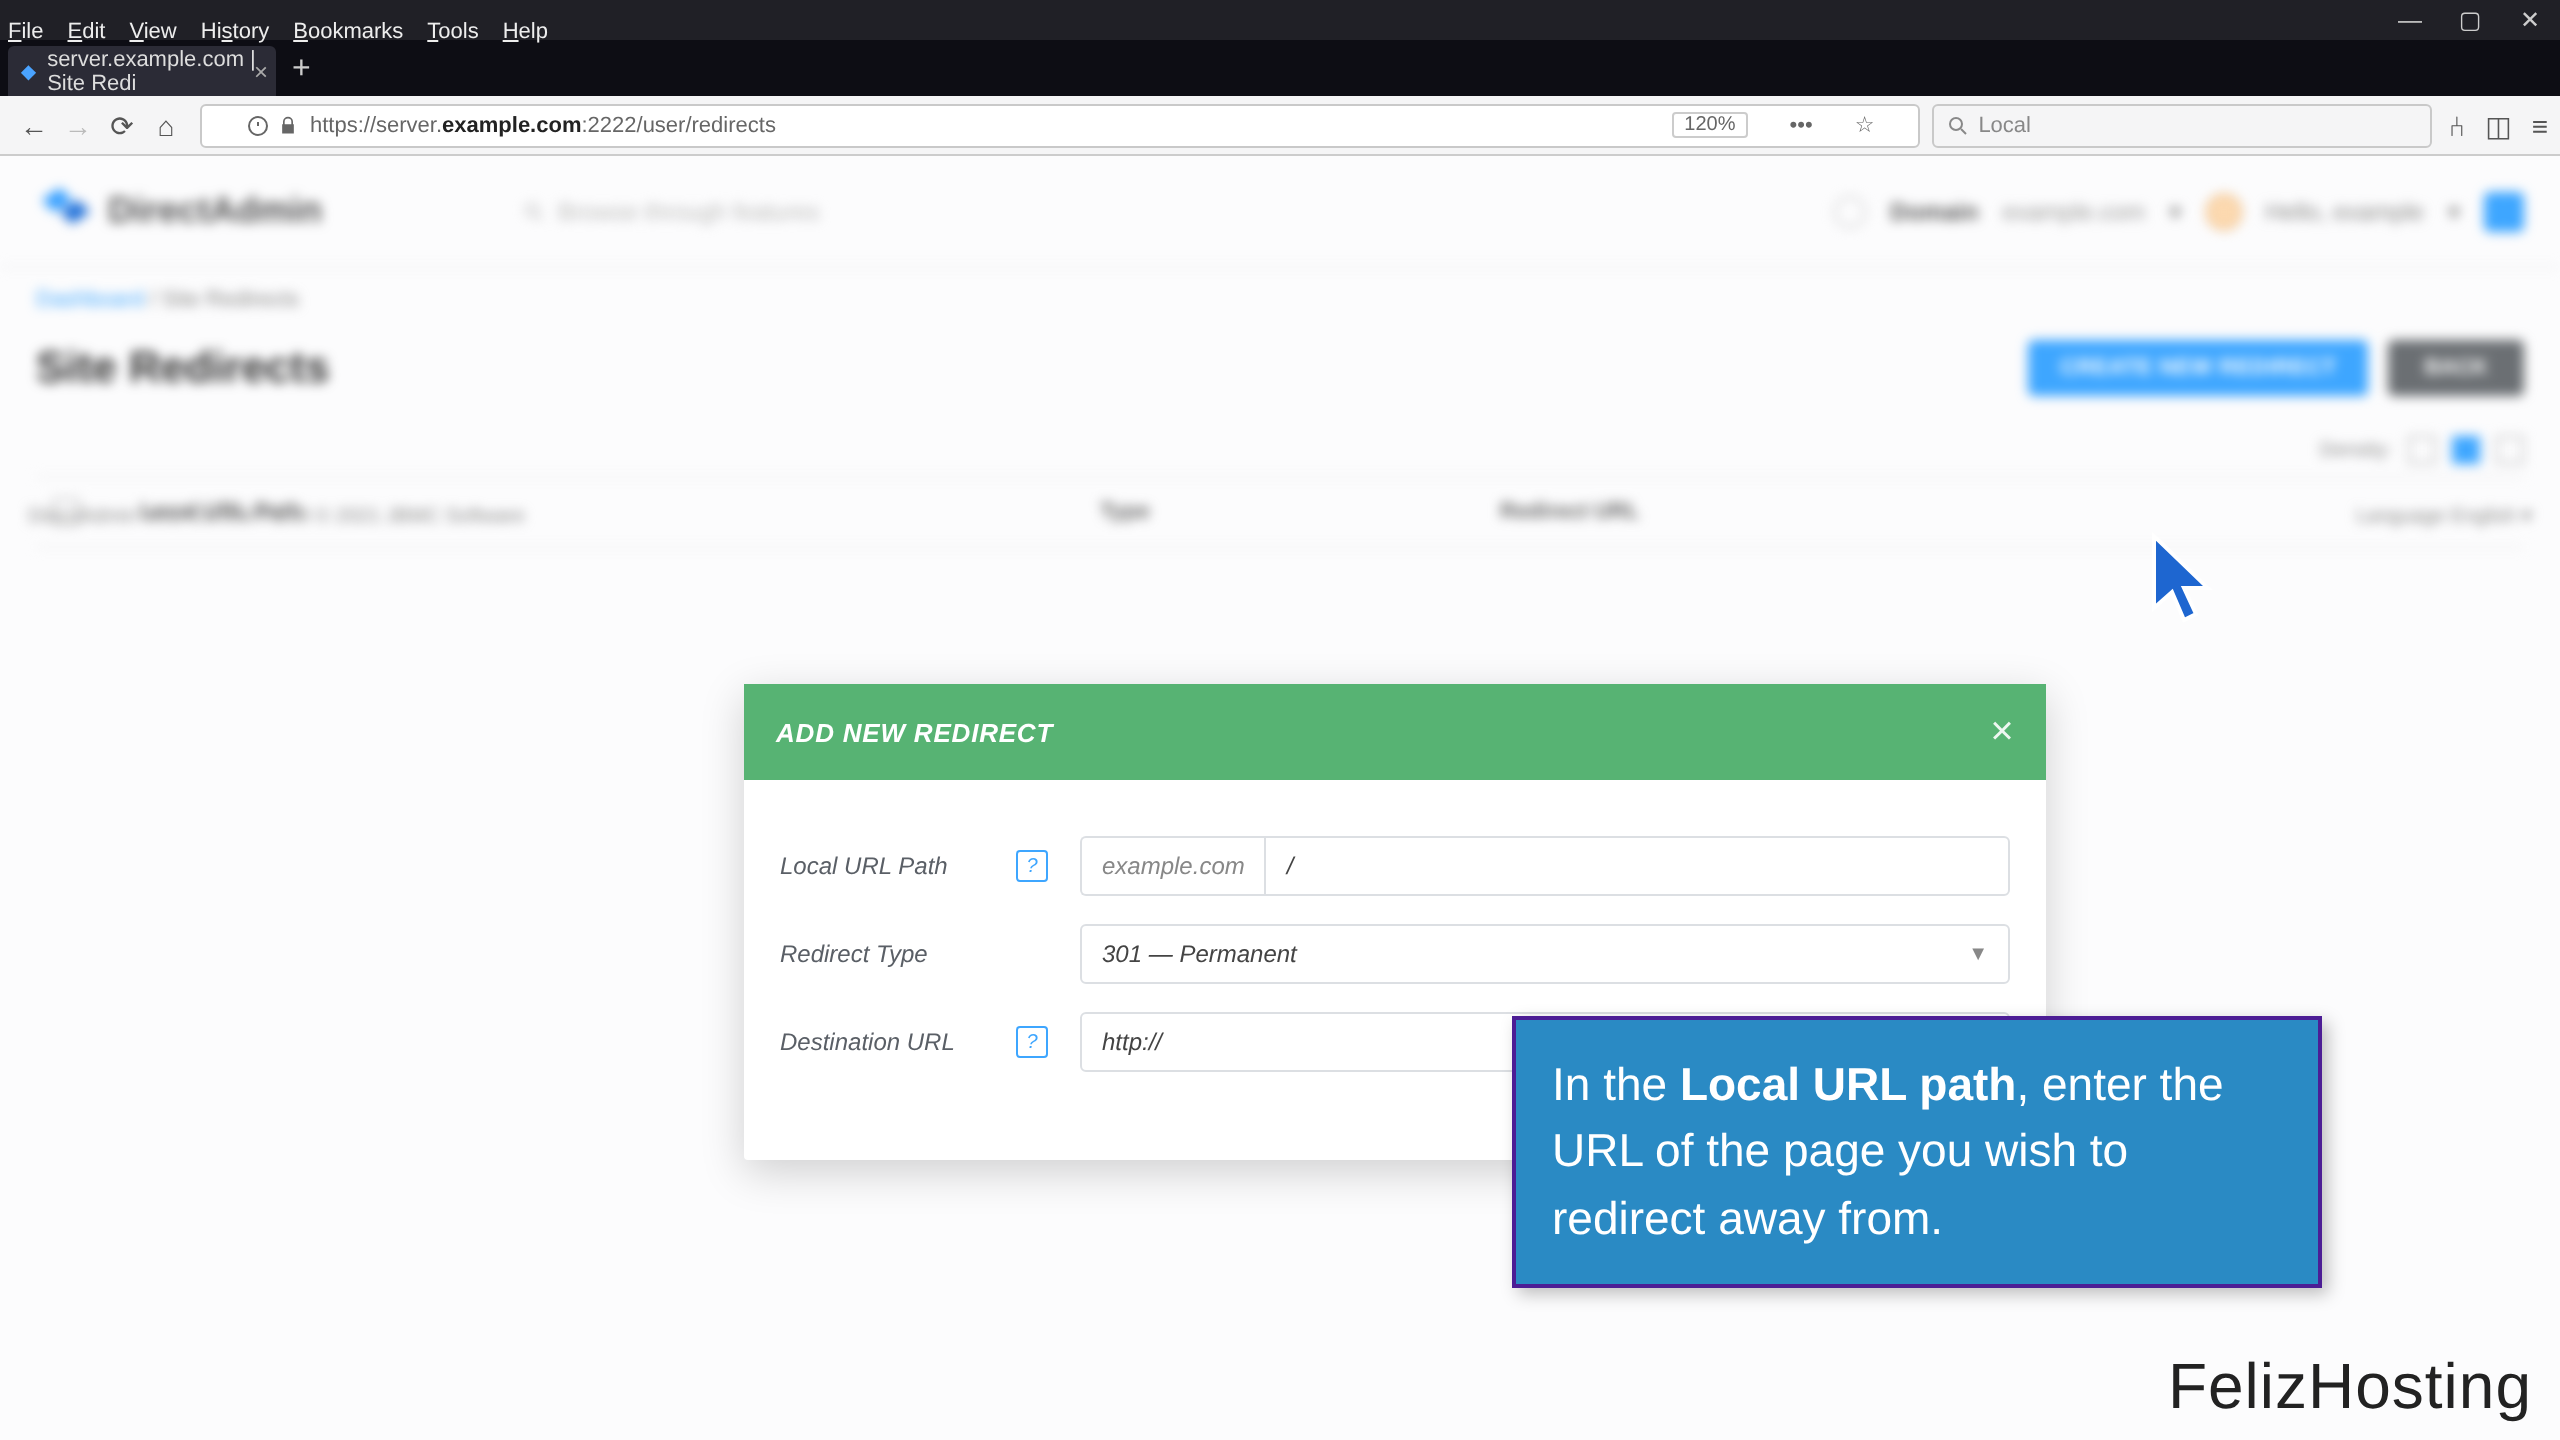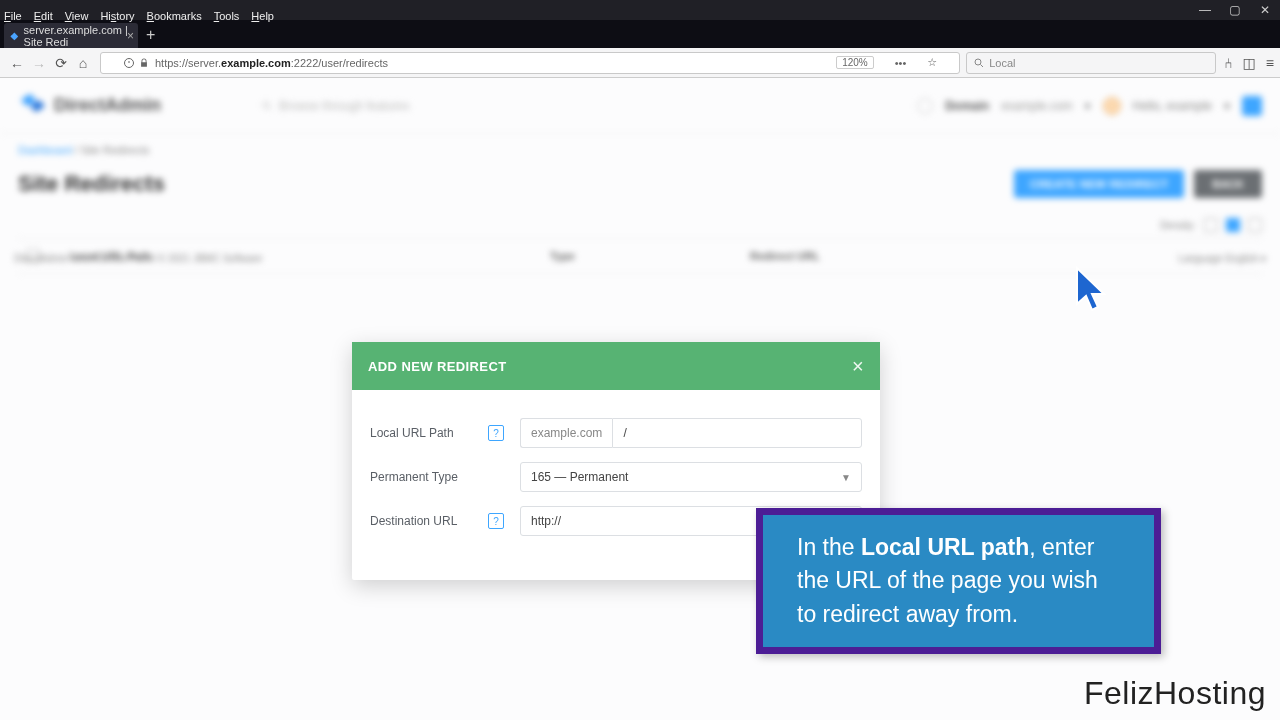--- a/index.html
+++ b/index.html
@@ -58,39 +58,39 @@
 .density .dbox{width:14px;height:14px;border:1px solid #bbb;}
 .density .dbox.active{background:#3ea6ff;border-color:#3ea6ff;}
 .tablehead{display:flex;align-items:center;padding:10px 8px;color:#666;font-size:11px;font-weight:600;border-top:1px solid #eee;border-bottom:1px solid #eee;}
 .tablehead .chk{width:14px;height:14px;border:1px solid #bbb;margin-right:30px;border-radius:2px;}
 .tablehead .c1{width:480px;} .tablehead .c2{width:200px;} .tablehead .c3{}
 
 .footer{position:absolute;left:0;bottom:0;right:0;padding:10px 14px;display:flex;align-items:center;font-size:10px;color:#888;}
 .footer .right{margin-left:auto;}
 
 
-.modal{position:absolute;left:352px;top:264px;width:528px;background:#fff;box-shadow:0 6px 22px rgba(0,0,0,.18);border-radius:2px;}
+.modal{position:absolute;left:372px;top:264px;width:651px;background:#fff;box-shadow:0 6px 22px rgba(0,0,0,.18);border-radius:2px;font-style:italic;}
 .modal-header{background:#57b373;color:#fff;height:48px;display:flex;align-items:center;padding:0 16px;font-size:13px;font-weight:700;letter-spacing:.4px;}
 .modal-header .x{margin-left:auto;font-size:20px;font-weight:400;cursor:pointer;opacity:.9;}
 .modal-body{padding:14px 18px 30px;}
 .row{display:flex;align-items:center;margin:14px 0;font-size:12px;color:#555;}
 .row .label{width:150px;display:flex;align-items:center;gap:8px;color:#5a5f66;font-weight:500;}
 .help{width:16px;height:16px;border:1px solid #3ea6ff;color:#3ea6ff;font-size:10px;border-radius:2px;display:flex;align-items:center;justify-content:center;margin-left:auto;margin-right:16px;}
 .row .field{flex:1;display:flex;}
 .inputprefix{border:1px solid #dcdfe3;border-right:none;padding:7px 10px;color:#888;font-size:12px;border-radius:3px 0 0 3px;background:#fff;}
 .textinput{flex:1;border:1px solid #dcdfe3;padding:7px 10px;font-size:12px;color:#444;border-radius:0 3px 3px 0;background:#fff;}
 .textinput.full{border-radius:3px;}
 .select{flex:1;border:1px solid #dcdfe3;padding:7px 10px;font-size:12px;color:#444;border-radius:3px;display:flex;align-items:center;background:#fff;}
 .select .caret{margin-left:auto;color:#888;font-size:10px;}
 
 
 .bigcursor{position:absolute;left:1074px;top:188px;pointer-events:none;}
 
 
-.caption{position:absolute;left:756px;top:430px;width:405px;background:#2a8ac4;color:#fff;padding:16px 34px;font-family:Georgia,"Times New Roman",serif;font-size:23px;line-height:1.45;border:7px solid #4c1d95;box-shadow:3px 3px 8px rgba(0,0,0,.25);}
+.caption{position:absolute;left:756px;top:430px;width:405px;background:#2a8ac4;color:#fff;padding:16px 18px;font-family:Georgia,"Times New Roman",serif;font-size:23px;line-height:1.45;border:2px solid #4c1d95;box-shadow:3px 3px 8px rgba(0,0,0,.25);}
 .caption b{font-weight:700;}
 
 
 .watermark{position:absolute;right:14px;bottom:8px;font-size:32px;font-weight:500;color:#222;font-family:"Segoe UI",Arial,sans-serif;letter-spacing:.5px;}
 </style>
 </head>
 <body>
 
 <div class="menubar">
   <span><u>F</u>ile</span>
@@ -228,25 +228,25 @@
           <span>Local URL Path</span>
           <span class="help">?</span>
         </div>
         <div class="field">
           <div class="inputprefix">example.com</div>
           <div class="textinput">/</div>
         </div>
       </div>
       <div class="row">
         <div class="label">
-          <span>Permanent Type</span>
+          <span>Redirect Type</span>
         </div>
         <div class="field">
           <div class="select">
-            <span>165 — Permanent</span>
+            <span>301 — Permanent</span>
             <span class="caret">▼</span>
           </div>
         </div>
       </div>
       <div class="row">
         <div class="label">
           <span>Destination URL</span>
           <span class="help">?</span>
         </div>
         <div class="field">

